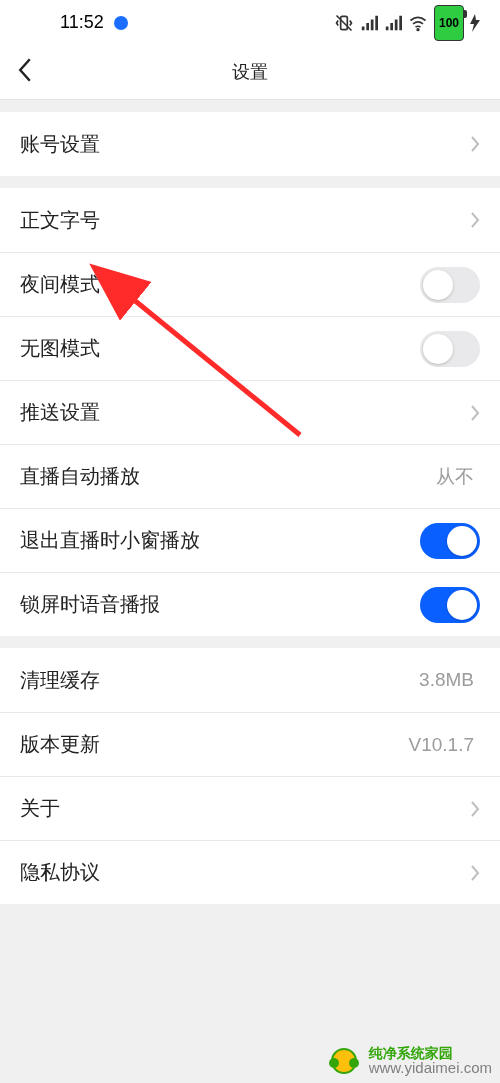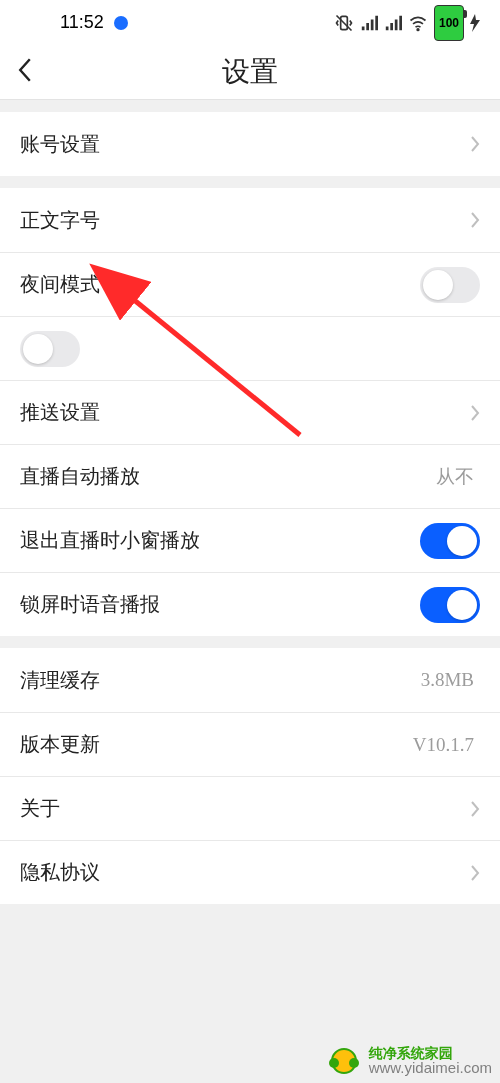--- a/index.html
+++ b/index.html
@@ -42,26 +42,26 @@
       height: 55px;
       background: #fff;
       display: flex;
       align-items: center;
       position: relative;
       border-bottom: 0.5px solid #e3e3e3;
     }
     .back-btn { width: 50px; height: 100%; display:flex; align-items:center; justify-content:center; }
     .title-center {
       position: absolute; left:0; right:0; text-align:center;
-      font-size: 28px; color:#222; pointer-events:none;
+      font-size: 18px; color:#222; pointer-events:none;
     }
 
     
     .section-gap { height: 12px; background:#f0f0f0; }
-    .section { background:#fff;font-family:Liberation Serif, serif; }
+    .section { background:#fff; }
     .row {
       min-height: 64px;
       display: flex;
       align-items: center;
       padding: 0 20px;
       font-size: 20px;
       color: #222;
       border-top: 0.5px solid #e8e8e8;
       position: relative;
     }
@@ -178,20 +178,21 @@
   </div>
 
   <div class="row">
     <span class="row-label">夜间模式</span>
     <span class="switch switch-off">
         <span class="knob"></span>
       </span>
   </div>
 
   <div class="row">
+    <span class="row-label">无图模式</span>
     <span class="switch switch-off">
         <span class="knob"></span>
       </span>
   </div>
 
   <div class="row">
     <span class="row-label">推送设置</span>
     <span class="chevron">
       <svg width="10" height="16" viewBox="0 0 10 16" fill="none" stroke="#bfbfbf" stroke-width="2">
           <path d="M2 1l6 7-6 7"></path>

